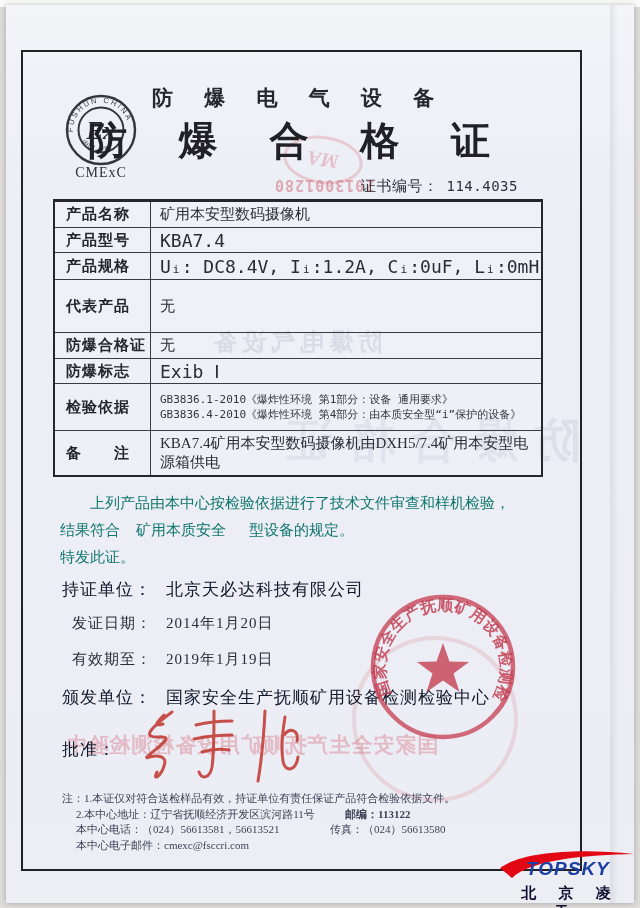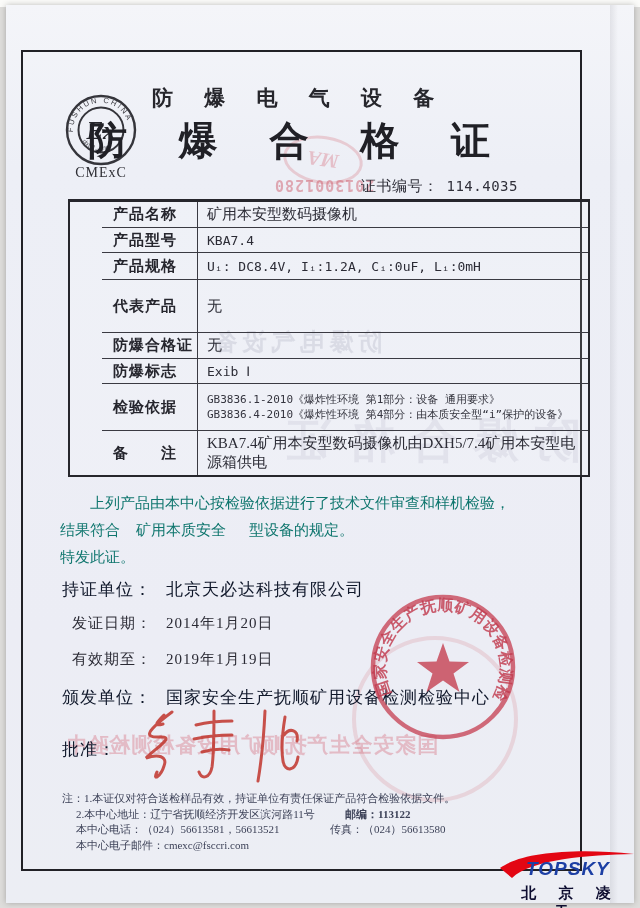--- a/index.html
+++ b/index.html
@@ -27,30 +27,30 @@
   .cmexc-caption{left:58px;top:165px;width:86px;text-align:center;
     font-size:14px;letter-spacing:1px;color:#2f2f35;}
   .doc-type{left:21px;top:84px;width:557px;text-align:center;
     font-size:21px;font-weight:700;letter-spacing:13px;color:#26262c;}
   .title{left:21px;top:114px;width:557px;text-align:center;
     font-size:39px;font-weight:700;letter-spacing:21px;color:#202026;}
   .cert-no{left:355px;top:177px;font-size:15px;color:#30303a;letter-spacing:.5px;margin-left:6px;}
   .cert-no .num{font-family:"DejaVu Sans Mono",monospace;font-size:14px;margin-left:8px;}
 
   
-  .ptable{left:68px;top:199px;width:486px;border:2px solid #26262c;border-top-width:3px;
-    background:rgba(255,255,255,.12);padding-left:32px;}
+  .ptable{left:53px;top:199px;width:486px;border:2px solid #26262c;border-top-width:3px;
+    background:rgba(255,255,255,.12);}
   .trow{display:flex;border-bottom:1.5px solid #3a3a42;}
   .trow:last-child{border-bottom:none;}
   .tlabel{width:84px;flex:none;border-right:1.5px solid #3a3a42;
     display:flex;align-items:center;padding-left:11px;
     font-size:15px;font-weight:600;color:#26262e;letter-spacing:1px;}
   .tvalue{flex:1;display:flex;flex-direction:column;justify-content:center;
     padding-left:9px;font-size:15px;color:#2c2c36;}
-  .mono{font-family:"DejaVu Sans Mono",monospace;font-size:13px;}
+  .mono{font-family:"DejaVu Sans Mono",monospace;font-size:18px;}
   .basis-line{font-family:"DejaVu Sans Mono",monospace;font-size:11px;line-height:15px;color:#34343e;}
   .remark{line-height:19px;padding-right:4px;}
 
   
   .statement{left:60px;top:490px;width:486px;font-size:15px;line-height:27px;color:#0f766e;}
   .indent{text-indent:2em;}
   .gap-s{margin-left:16px;} .gap-l{margin-left:23px;}
 
   
   .field{font-size:15px;color:#2b2b35;}

